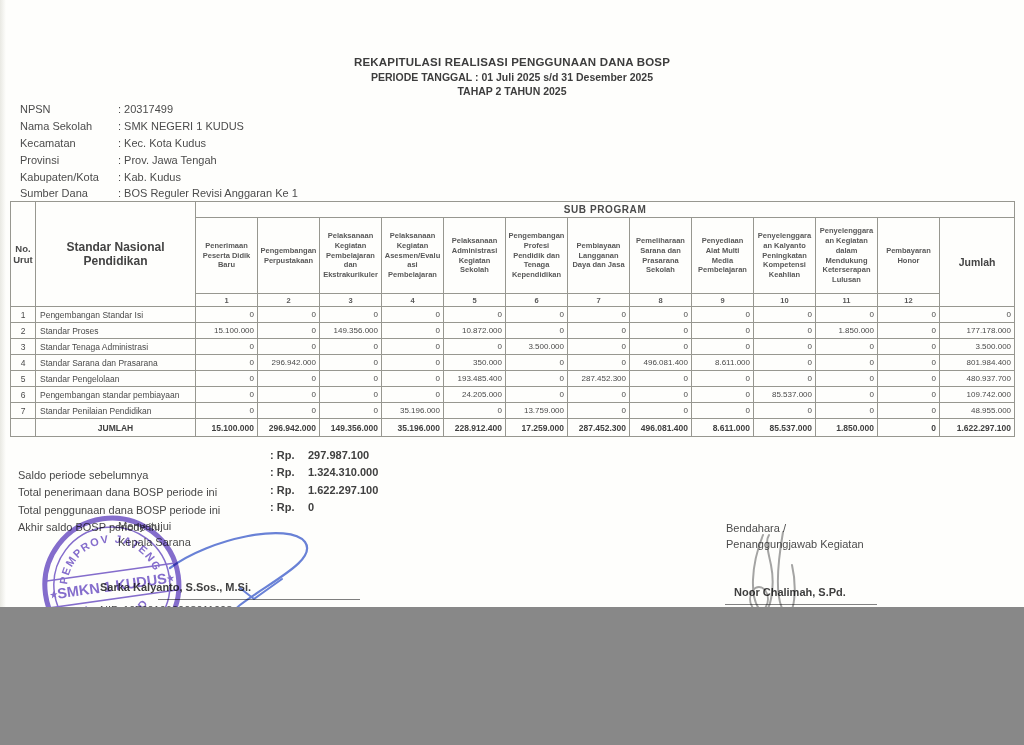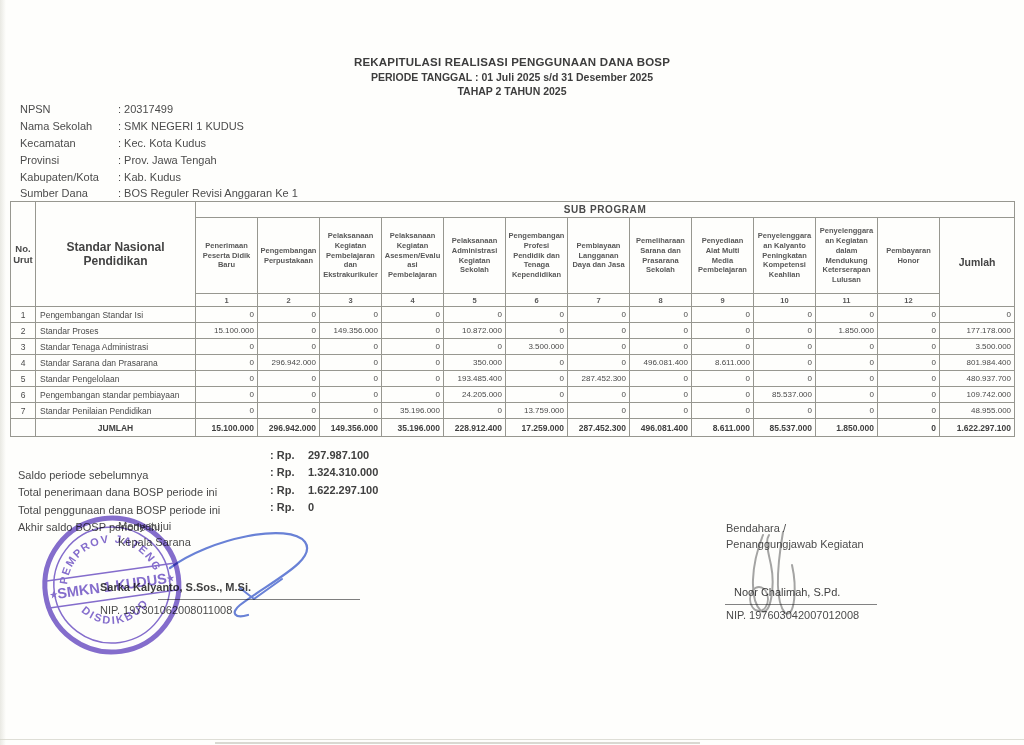--- a/index.html
+++ b/index.html
@@ -1,18 +1,18 @@
 <!DOCTYPE html>
 <html><head>
 <meta charset="utf-8">
 <style>
   * { margin:0; padding:0; box-sizing:border-box; }
   body { background:#888; font-family:"Liberation Sans", sans-serif; }
   .page {
-    position:relative; width:1024px; height:745px; margin:0 auto;
+    position:relative; width:1024px; height:607px; margin:0 auto;
     background:#fefefc; color:#4a4a4a; overflow:hidden;
   }
   .scan-edge-left { position:absolute; left:0; top:0; width:6px; height:100%;
     background:linear-gradient(to right, #e9e9e3, rgba(255,255,255,0)); }
   .scan-edge-bottom { position:absolute; left:0; top:739px; width:100%; height:1px;
     background:#d6d6cc; opacity:.8; }
   .scan-edge-bottom2 { position:absolute; left:215px; top:742px; width:485px; height:2px;
     background:#b9b9ae; opacity:.55; }
 
   
@@ -58,21 +58,21 @@
   .summary-currency { flex:0 0 38px; font-weight:bold; color:#404040; }
   .summary-amount { font-weight:bold; color:#404040; }
 
   
   .sig-left-head { position:absolute; left:118px; top:519px; font-size:11px; line-height:15.5px; color:#4c4c4c; }
   .sig-left-name { position:absolute; left:100px; top:581px; font-size:11px; font-weight:bold; color:#3f3f3f; }
   .sig-left-line { position:absolute; left:158px; top:599px; width:202px; border-top:1px solid #7e7e7e; }
   .sig-left-nip  { position:absolute; left:100px; top:604px; font-size:11px; color:#4c4c4c; }
 
   .sig-right-head { position:absolute; left:726px; top:521px; font-size:11px; line-height:15.5px; color:#4c4c4c; }
-  .sig-right-name { position:absolute; left:726px; top:586px; font-size:11px; font-weight:normal; color:#3f3f3f;padding-left:8px; }
+  .sig-right-name { position:absolute; left:726px; top:586px; font-size:11px; font-weight:bold; color:#3f3f3f;padding-left:8px; }
   .sig-right-line { position:absolute; left:725px; top:604px; width:152px; border-top:1px solid #828282; }
   .sig-right-nip  { position:absolute; left:726px; top:609px; font-size:11px; color:#4c4c4c; }
 
   .stamp { position:absolute; left:36px; top:512px; width:152px; height:148px;
     transform:rotate(-8deg); opacity:.82; mix-blend-mode:multiply; }
   .stamp text { font-family:"Liberation Sans", sans-serif; }
   .pen-left { position:absolute; left:140px; top:520px; width:230px; height:110px;
     mix-blend-mode:multiply; opacity:.85; }
   .pen-right { position:absolute; left:735px; top:527px; width:120px; height:100px;
     mix-blend-mode:multiply; opacity:.8; }

